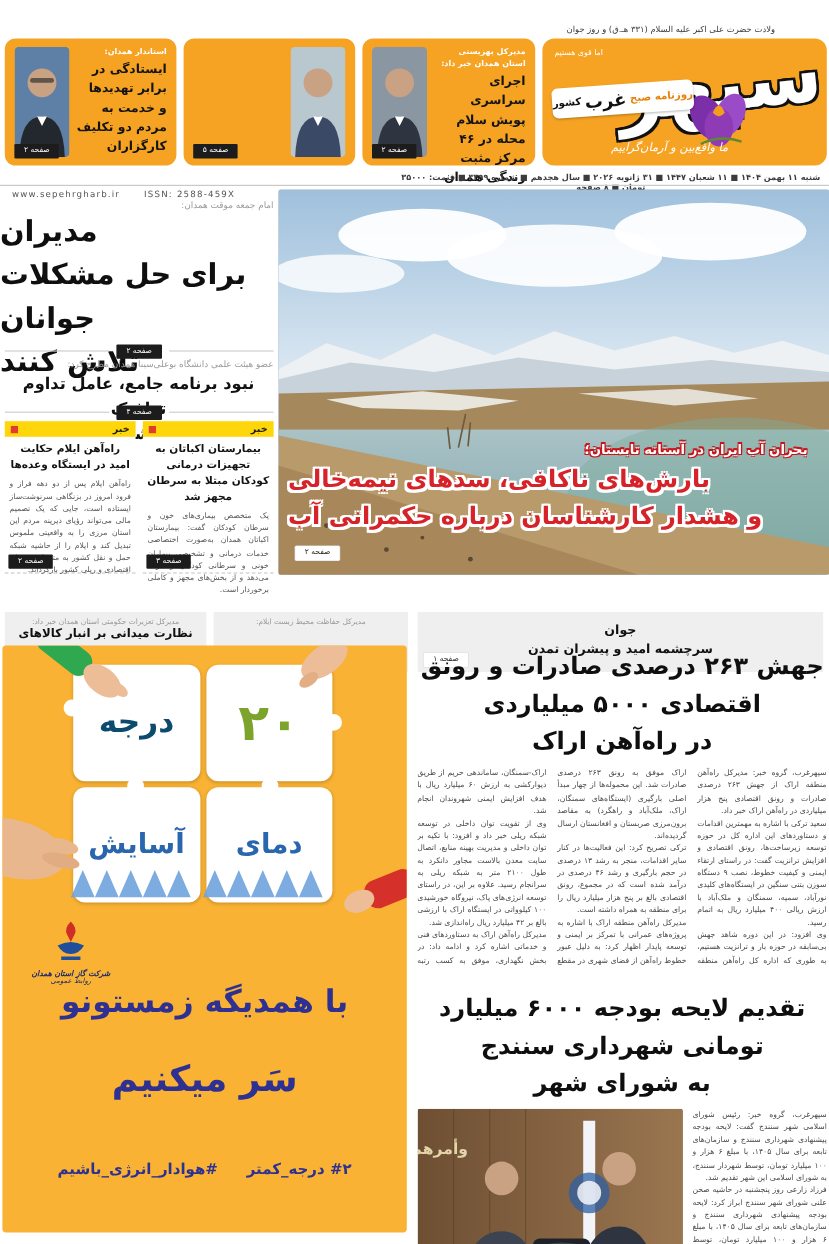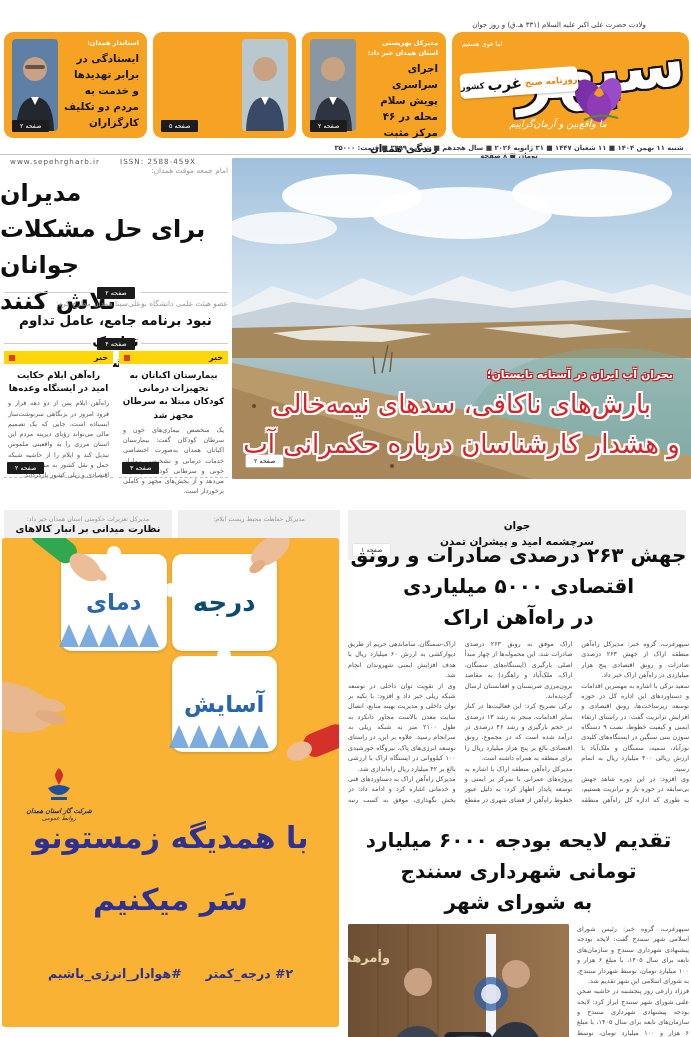--- a/index.html
+++ b/index.html
@@ -33,21 +33,21 @@
 
   .dateline { position:absolute; top:126px; left:330px; width:358px; text-align:center; font-size:6.8px; color:#3c3c3c; font-weight:bold; }
   .rule { position:absolute; top:136px; left:0; right:0; border-top:1px solid #c9c9c9; }
   .siteline { position:absolute; top:139px; left:10px; width:230px; display:flex; gap:20px; direction:ltr; font-size:7.2px; color:#555; letter-spacing:1px; }
 
   
   .lead { position:absolute; top:140px; left:232px; width:459px; height:321px; border-radius:2px; overflow:hidden; background:#9fb9c8; }
   .lead svg.scene { position:absolute; inset:0; }
   .lead-kicker { position:absolute; top:210px; right:18px; font-size:11px; font-weight:800; color:#fff;
                  text-shadow:1px 1px 0 #C8161D,-1px -1px 0 #C8161D,1px -1px 0 #C8161D,-1px 1px 0 #C8161D,0 1px 0 #C8161D,0 -1px 0 #C8161D; }
-  .lead-headline { position:absolute; top:226px; right:8px; left:8px; text-align:center; font-size:26px; font-weight:400; color:#D6232A; line-height:1.55;
+  .lead-headline { position:absolute; top:226px; right:8px; left:8px; text-align:left; font-size:20px; font-weight:700; color:#D6232A; line-height:1.55;
                    text-shadow:2px 2px 0 #fff,-2px -2px 0 #fff,2px -2px 0 #fff,-2px 2px 0 #fff,0 2px 0 #fff,0 -2px 0 #fff,2px 0 0 #fff,-2px 0 0 #fff; }
   .lead .pbadge { position:absolute; bottom:12px; left:14px; }
 
   
   .kicker { position:absolute; color:#9a9a9a; font-size:7.4px; text-align:right; left:4px; width:224px; }
   .h1 { position:absolute; top:157px; left:0; width:231px; text-align:left; font-size:24px; font-weight:900; line-height:1.5; color:#0f0f0f; }
   .badge-row { position:absolute; left:4px; width:224px; display:flex; align-items:center; gap:6px; }
   .badge-row .bline { flex:1; height:1px; background:#cfcfcf; }
   .h2 { position:absolute; top:292px; left:0; width:231px; text-align:center; font-size:13.5px; font-weight:800; line-height:1.55; color:#111; }
 
@@ -86,21 +86,21 @@
            box-shadow:0 1px 3px rgba(0,0,0,.18); position:relative; }
   .piece .tab { position:absolute; width:14px; height:14px; border-radius:50%; background:#fff; }
   .p-num { font-size:42px; font-weight:900; color:#7CA32B; }
   .p-w1 { font-size:26px; font-weight:900; color:#0c4a6e; }
   .p-w2 { font-size:23px; font-weight:900; color:#2A66AD; }
   .flames { position:absolute; bottom:4px; left:8px; right:8px; height:26px; }
   .hands { position:absolute; inset:0; pointer-events:none; }
   .gas-logo { position:absolute; left:14px; top:230px; width:86px; text-align:center; }
   .gas-cap1 { font-size:6.4px; color:#1B2A6B; font-weight:bold; font-style:italic; margin-top:1px; }
   .gas-cap2 { font-size:5.8px; color:#1B2A6B; font-style:italic; }
-  .ad-slogan1 { position:absolute; top:282px; left:0; right:0; text-align:center; font-size:30px; font-weight:900; color:#2E3192; }
+  .ad-slogan1 { position:absolute; top:282px; left:0; right:0; text-align:center; font-size:26px; font-weight:900; color:#2E3192; }
   .ad-slogan2 { position:absolute; top:344px; left:0; right:0; text-align:center; font-size:30px; font-weight:900; color:#2E3192; }
   .ad-hashtags { position:absolute; top:428px; left:0; right:0; display:flex; justify-content:center; gap:24px;
                  font-size:12.5px; font-weight:800; color:#2E3192; }
 
   
   .power-strip { position:absolute; top:1029px; left:2px; right:2px; height:22px; border:1.5px solid #2F9E41; background:#F1F7DB;
                  border-radius:2px; display:flex; align-items:center; gap:12px; padding:0 3px; }
   .ps-cluster { display:flex; align-items:center; gap:3px; flex:none; }
   .ps-logo { width:15px; height:15px; border-radius:50%; background:radial-gradient(circle at 35% 35%, #F6A323, #E4581F); display:flex; align-items:center; justify-content:center; flex:none; }
   .ps-cap { font-size:4.8px; color:#2F7A35; width:54px; line-height:1.3; text-align:center; }
@@ -324,20 +324,24 @@
 رئیس شورای اسلامی شهر سنندج همچنین در این نشست با تأکید بر یکی از مهم‌ترین وظایف شورای شهر افزود: بررسی و تدوین لایحه بودجه سالانه شهرداری است که همانند اعضای شورا با حساسیت و دقت بیشتری اهتمام ویژه‌ای برای بررسی آن داشته باشند.
 زارعی از شهرداری خواست با نصب بنر در سطح شهر، همشهریان را به آگاهی از روند بررسی لایحه بودجه ۱۴۰۵ دعوت کند، تا صاحب‌نظرانی که مایل به ارائه نظرات خود هستند، با حضور در جلسات بررسی لایحه پیشنهادی شهرداری نقش‌آفرینی کنند.
 وی پس از دریافت لایحه بودجه پیشنهادی شهرداری، آن را به رئیس کمیسیون بودجه شورا ارجاع داد تا پس از بررسی و برگزاری جلسات کارشناسی، لایحه مصوب و به صحن شورا ارسال شود.
 وی اظهار کرد: لایحه پیشنهادی شهرداری پس از بررسی و تصویب در کمیسیون بودجه و صحن شورا، برای تصویب نهایی به کمیته انطباق فرمانداری ارسال و پس از آن اجرایی می‌شود.</div>
     </div>
   </div>
 
   <div class="ad">
     <div class="pieces">
       <div class="piece">
+        <span class="tab" style="right:-8px;top:42%;"></span>
+        <span class="p-num">۲۰</span>
+      </div>
+      <div class="piece">
         <span class="tab" style="left:-8px;top:30%;"></span>
         <span class="p-w1">درجه</span>
       </div>
       <div class="piece">
         <span class="tab" style="top:-8px;left:44%;"></span>
         <span class="p-w2">دمای</span>
         <svg class="flames" viewBox="0 0 100 26" preserveAspectRatio="none">
           <path d="M0 26 L10 3 L20 26 L30 3 L40 26 L50 3 L60 26 L70 3 L80 26 L90 3 L100 26 Z" fill="#6FA3DD" opacity=".9"></path>
         </svg>
       </div>

